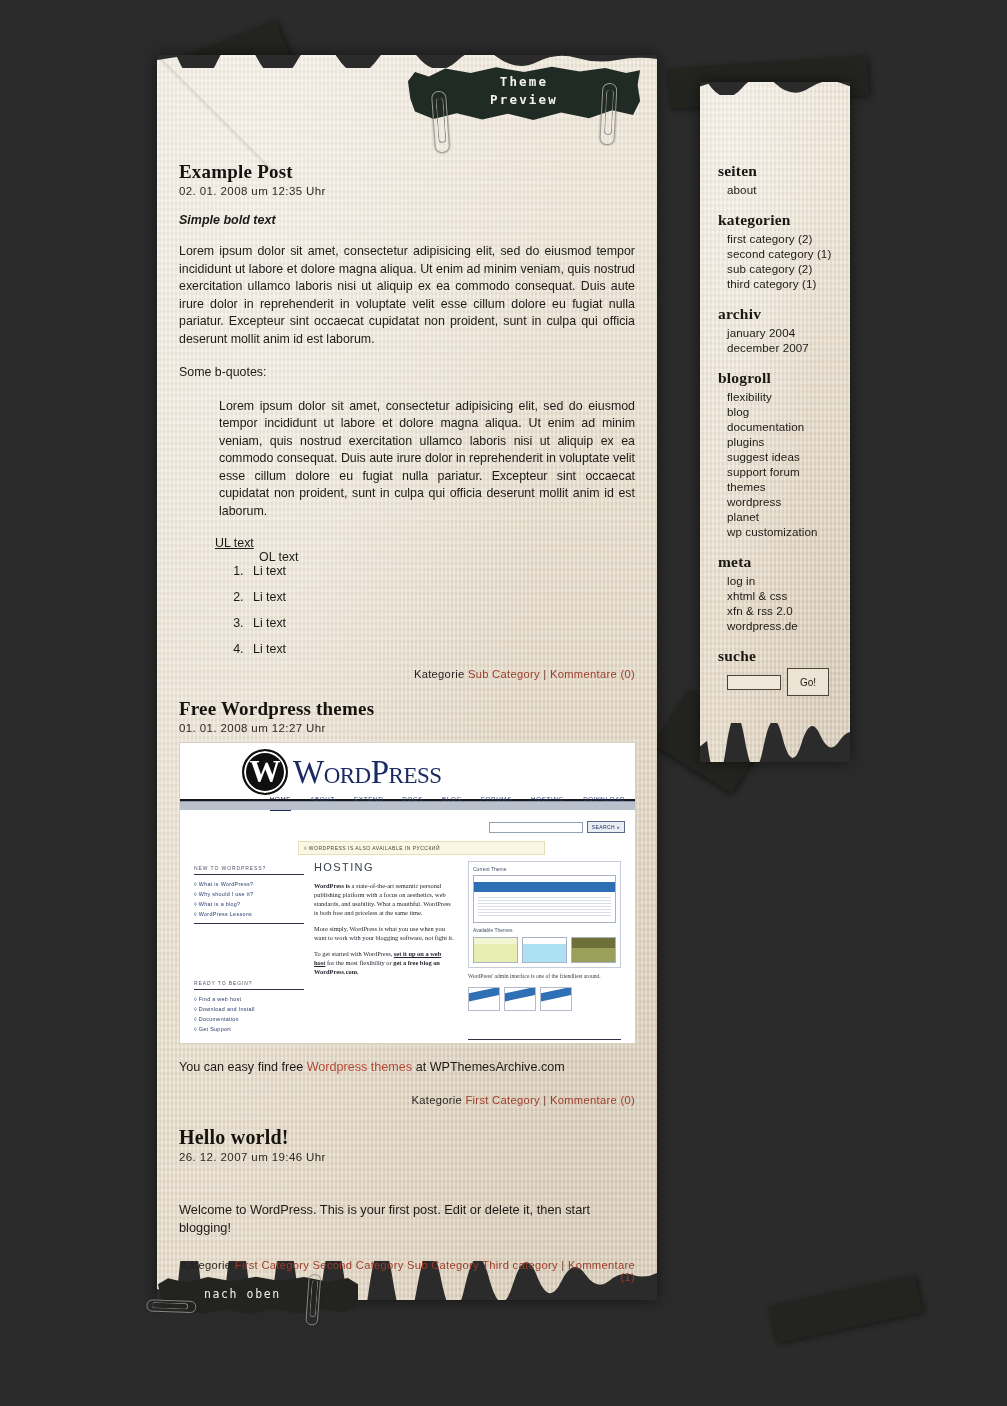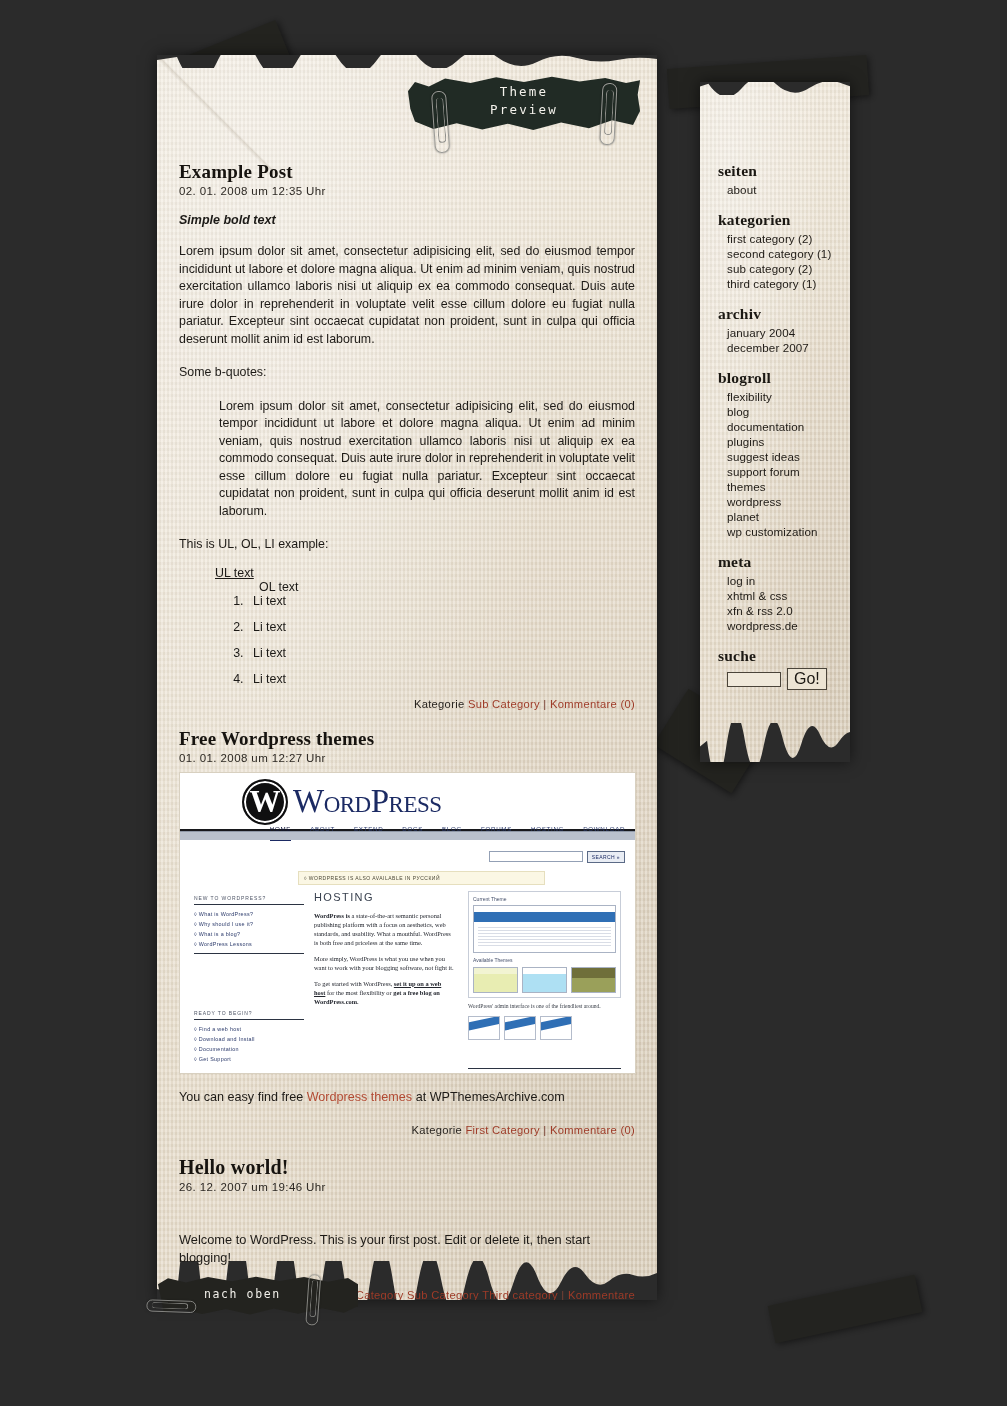--- a/index.html
+++ b/index.html
@@ -33,21 +33,21 @@
   }
   #main-inner{position:absolute;inset:0;overflow:hidden;}
   
   #fold{
     position:absolute;left:0;top:0;width:120px;height:120px;
     background:linear-gradient(225deg, rgba(0,0,0,0) 49%, rgba(120,105,80,.16) 50%, rgba(0,0,0,0) 52%);
   }
 
   
   #title-tape{
-    position:absolute;left:251px;top:12px;width:232px;height:72px;
+    position:absolute;left:251px;top:2px;width:232px;height:72px;font-weight:bold;
   }
   #tape-blob{
     position:absolute;left:0;top:8px;width:232px;height:58px;
     background:#212b25;
     clip-path:polygon(0% 28%,3% 12%,9% 20%,16% 6%,27% 14%,38% 4%,50% 12%,62% 3%,74% 11%,85% 5%,94% 14%,100% 9%,99% 34%,100% 62%,97% 86%,88% 78%,78% 92%,66% 82%,54% 95%,43% 84%,32% 94%,21% 83%,11% 93%,3% 80%,1% 58%);
     box-shadow:2px 3px 7px rgba(0,0,0,.5);
   }
   #tape-title{
     position:absolute;left:0;top:16px;width:232px;text-align:center;
     color:#f4f2ec;font-family:"DejaVu Sans Mono","Liberation Mono",monospace;
@@ -193,22 +193,22 @@
     font-size:15.5px;font-weight:700;margin:0 0 2px 0;letter-spacing:.2px;
   }
   ul.side-list{list-style:none;margin:0 0 14px 0;padding:0 0 0 9px;}
   ul.side-list li{font-size:11.6px;line-height:15px;color:#1e1a15;letter-spacing:.1px;}
   #search-row{display:flex;gap:6px;align-items:center;padding-left:9px;margin-top:3px;}
   #search-input{
     width:48px;height:13px;border:1px solid #4a443a;background:#f0e9db;
     font-family:"Liberation Sans",sans-serif;font-size:10px;padding:0 2px;color:#1b1813;
   }
   #search-go{
-    height:22px;border:1px solid #4a443a;background:#ece4d4;
-    font-family:"Liberation Sans",sans-serif;font-size:16px;color:#1b1813;padding:0 6px;cursor:pointer;
+    height:28px;border:1px solid #4a443a;background:#ece4d4;
+    font-family:"Liberation Sans",sans-serif;font-size:10px;color:#1b1813;padding:0 12px;cursor:pointer;
   }
   
   .tape{position:absolute;background:#23231f;box-shadow:2px 2px 6px rgba(0,0,0,.5);}
   #tape-a{left:172px;top:40px;width:120px;height:66px;transform:rotate(-22deg);opacity:.92;}
   #tape-b{left:668px;top:62px;width:200px;height:40px;transform:rotate(-4deg);opacity:.9;}
   #tape-c{left:664px;top:708px;width:92px;height:66px;transform:rotate(32deg);opacity:.95;}
   #tape-d{left:770px;top:1290px;width:150px;height:38px;transform:rotate(-12deg);opacity:.9;}
 
   
   #foot-tape{position:absolute;left:158px;top:1275px;width:200px;height:44px;}
@@ -262,21 +262,20 @@
 
     <div id="content">
 
       <div class="post">
         <h2 class="post-title">Example Post</h2>
         <div class="post-date">02. 01. 2008 um 12:35 Uhr</div>
         <div class="bold-line">Simple bold text</div>
         <p class="body">Lorem ipsum dolor sit amet, consectetur adipisicing elit, sed do eiusmod tempor incididunt ut labore et dolore magna aliqua. Ut enim ad minim veniam, quis nostrud exercitation ullamco laboris nisi ut aliquip ex ea commodo consequat. Duis aute irure dolor in reprehenderit in voluptate velit esse cillum dolore eu fugiat nulla pariatur. Excepteur sint occaecat cupidatat non proident, sunt in culpa qui officia deserunt mollit anim id est laborum.</p>
         <p class="body" style="text-align:left;">Some b-quotes:</p>
         <blockquote class="bq">Lorem ipsum dolor sit amet, consectetur adipisicing elit, sed do eiusmod tempor incididunt ut labore et dolore magna aliqua. Ut enim ad minim veniam, quis nostrud exercitation ullamco laboris nisi ut aliquip ex ea commodo consequat. Duis aute irure dolor in reprehenderit in voluptate velit esse cillum dolore eu fugiat nulla pariatur. Excepteur sint occaecat cupidatat non proident, sunt in culpa qui officia deserunt mollit anim id est laborum.</blockquote>
-        <p class="body" style="text-align:left;margin-bottom:12px;">This is UL, OL, LI example:</p>
         <div class="list-block">
           <div class="ul-text">UL text</div>
           <div class="ol-text">OL text</div>
           <ol class="ol-list">
             <li>Li text</li>
             <li>Li text</li>
             <li>Li text</li>
             <li>Li text</li>
           </ol>
         </div>

